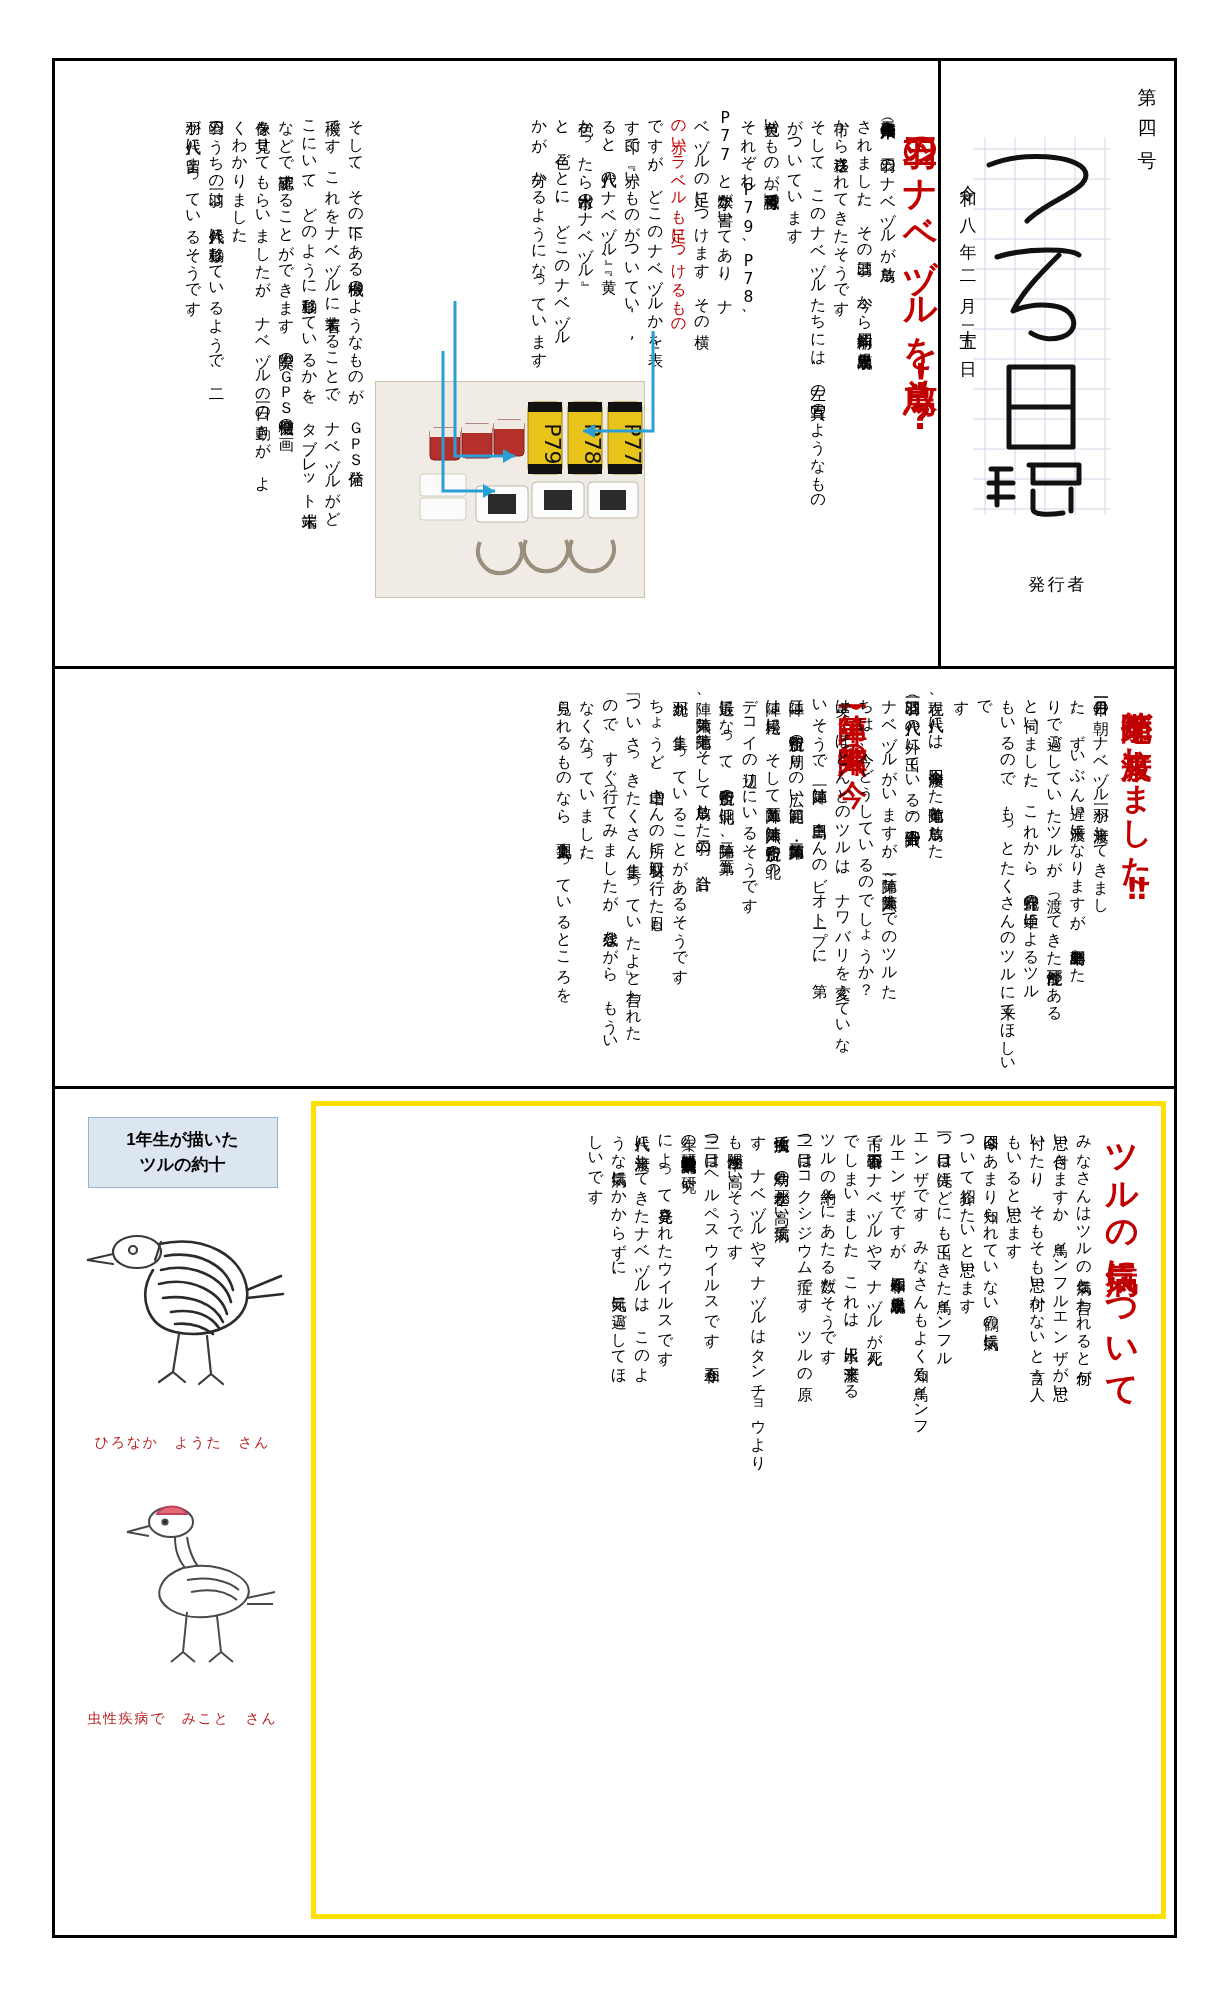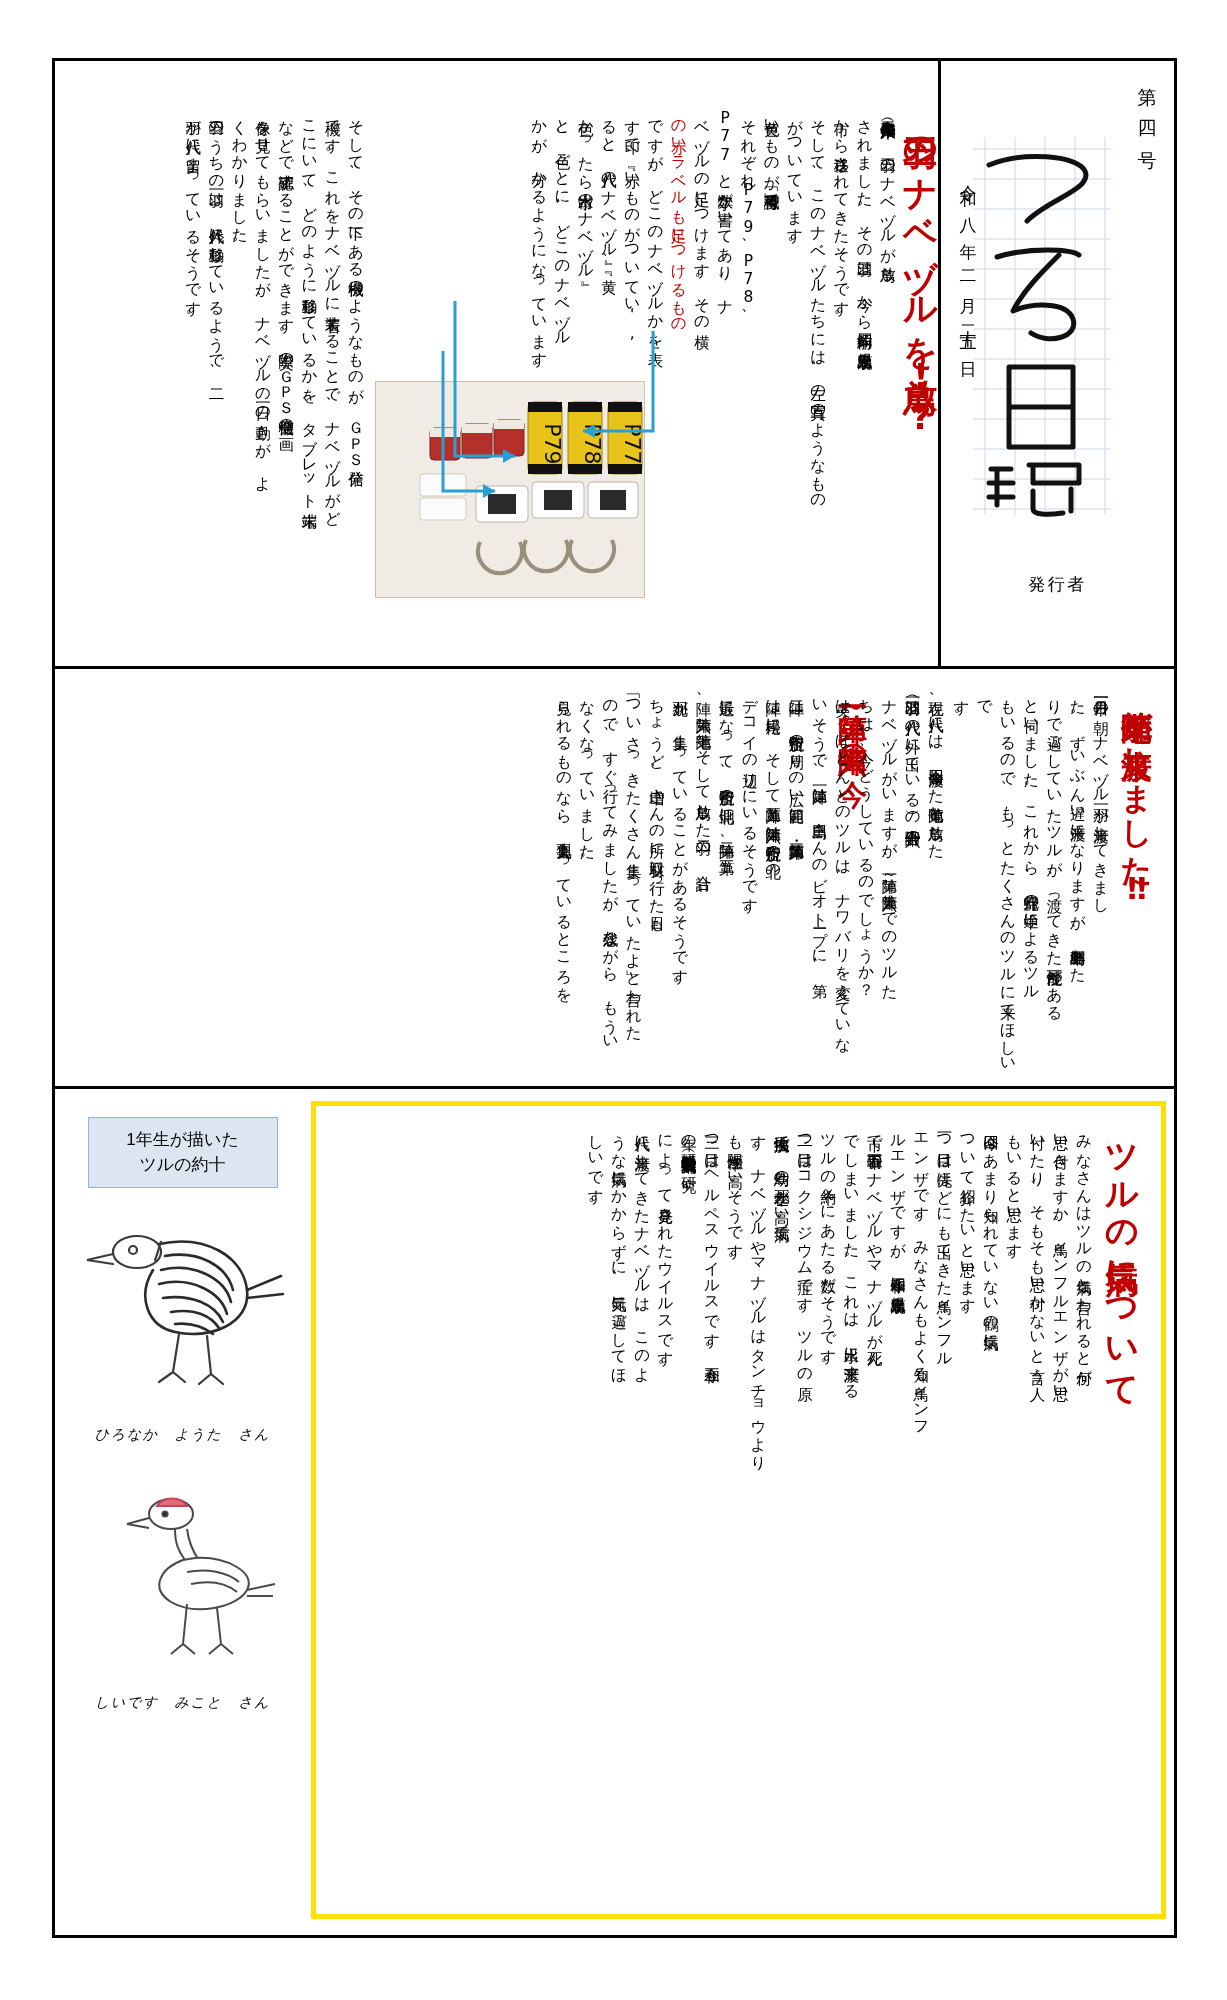--- a/index.html
+++ b/index.html
@@ -221,29 +221,29 @@
   }
   .kids-title {
     width: 180px;
     margin: 8px auto 0;
     background: #dce6f1;
     border: 1px solid #9bb2cc;
     text-align: center;
     font-size: 17px;
     padding: 10px 4px;
     line-height: 1.45;
+    font-weight: bold;
   }
   .kid-art { position: relative; width: 215px; height: 210px; margin-top: 16px; }
   .kid-name {
     text-align: center;
     font-size: 14px;
     letter-spacing: 0.12em;
-    color: #000000;
-    margin-top: 12px;
-    font-style: italic;
+    color: #b91c1c;
+    margin-top: 20px;
   }
   .kid2 { margin-top: 28px; }
 </style>
 </head>
 <body>
 
 <div class="page">
 
   <div class="sec1">
 
@@ -513,17 +513,17 @@
 
             <path d="M112 100 C132 96, 152 100, 164 110"></path>
             <path d="M116 112 C136 108, 152 112, 162 120"></path>
             <path d="M172 118 L200 112 M172 124 L198 124"></path>
 
             <path d="M112 132 L108 172 M108 172 L96 182 M108 172 L120 182"></path>
             <path d="M142 136 L146 172 M146 172 L134 182 M146 172 L158 182"></path>
           </g>
         </svg>
       </div>
-      <div class="kid-name">しいです　みこと　さん</div>
+      <div class="kid-name">虫性疾病で　みこと　さん</div>
     </div>
   </div>
 
 </div>
 
 </body></html>

